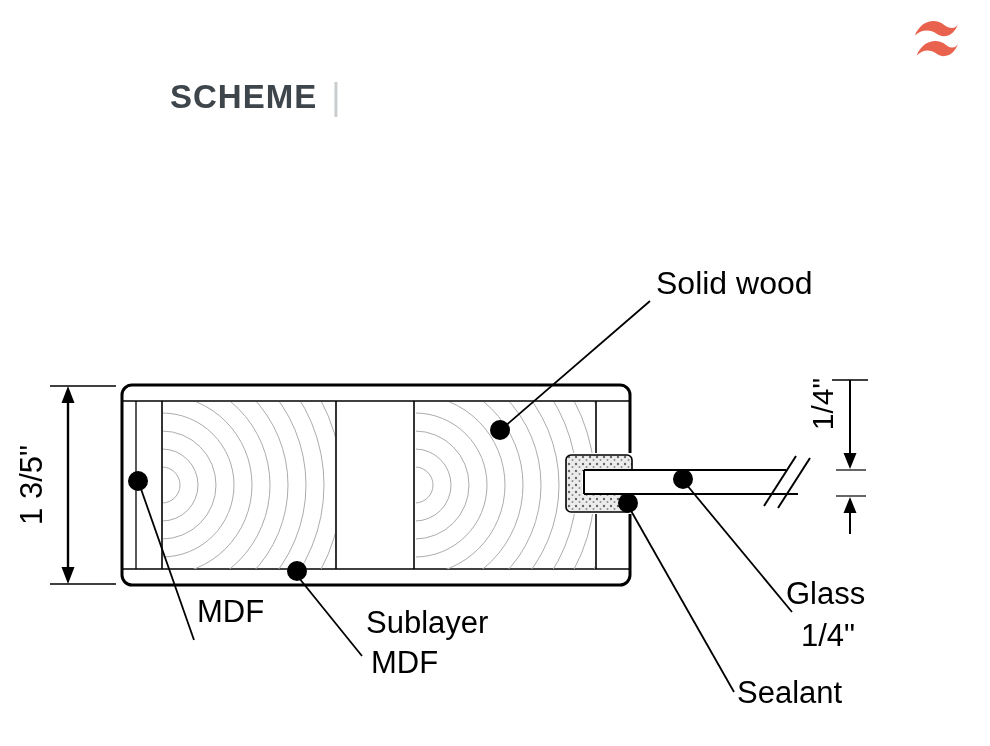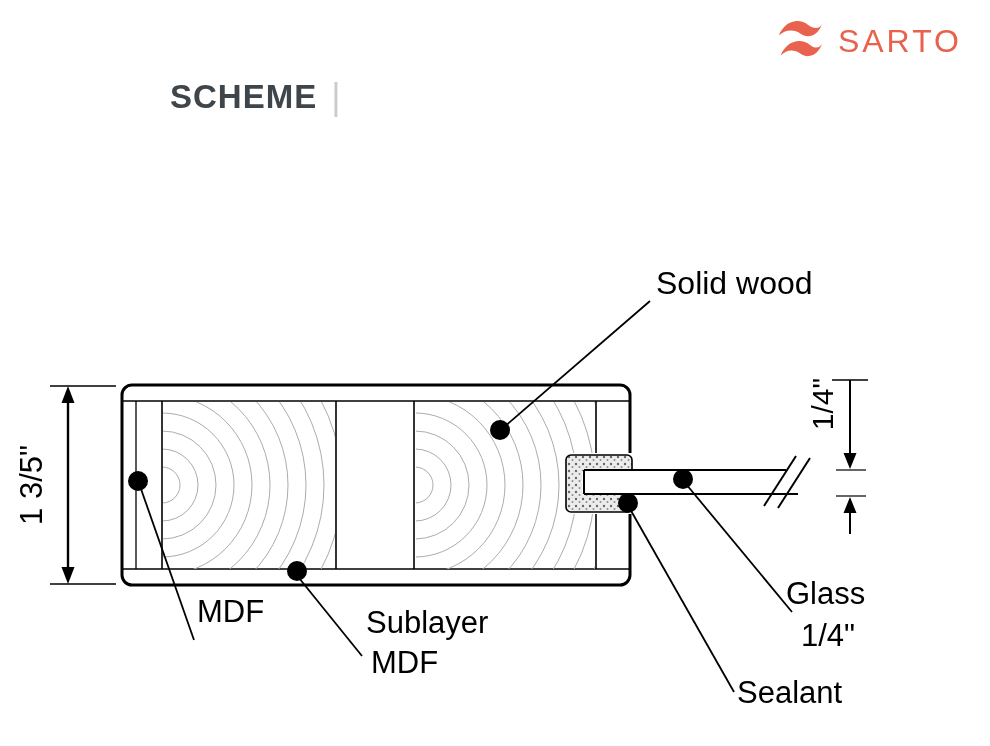--- a/index.html
+++ b/index.html
@@ -23,21 +23,20 @@
   svg text{font-family:"Liberation Sans",sans-serif;fill:#000;}
 </style>
 </head>
 <body>
 
 <div class="logo">
   <svg width="58" height="58" viewBox="0 0 64 64">
     <path d="M12 26 C18 10 34 6 44 14 C52 20 58 18 60 12 C56 26 44 30 36 24 C28 18 18 20 12 26 Z" fill="#e8624d"></path>
     <path d="M14 48 C20 32 36 28 46 36 C52 41 58 40 60 34 C56 48 44 52 36 46 C28 40 20 42 14 48 Z" fill="#e8624d"></path>
   </svg>
-  <span class="logo-text">SARTO</span>
 </div>
 
 <div class="header-title">
   <span class="title-main">SCHEME</span>
   <span class="title-sep">|</span>
 </div>
 
 <svg class="diagram" width="990" height="746" viewBox="0 0 990 746">
   <defs>
     <clipPath id="clipGrain1">

